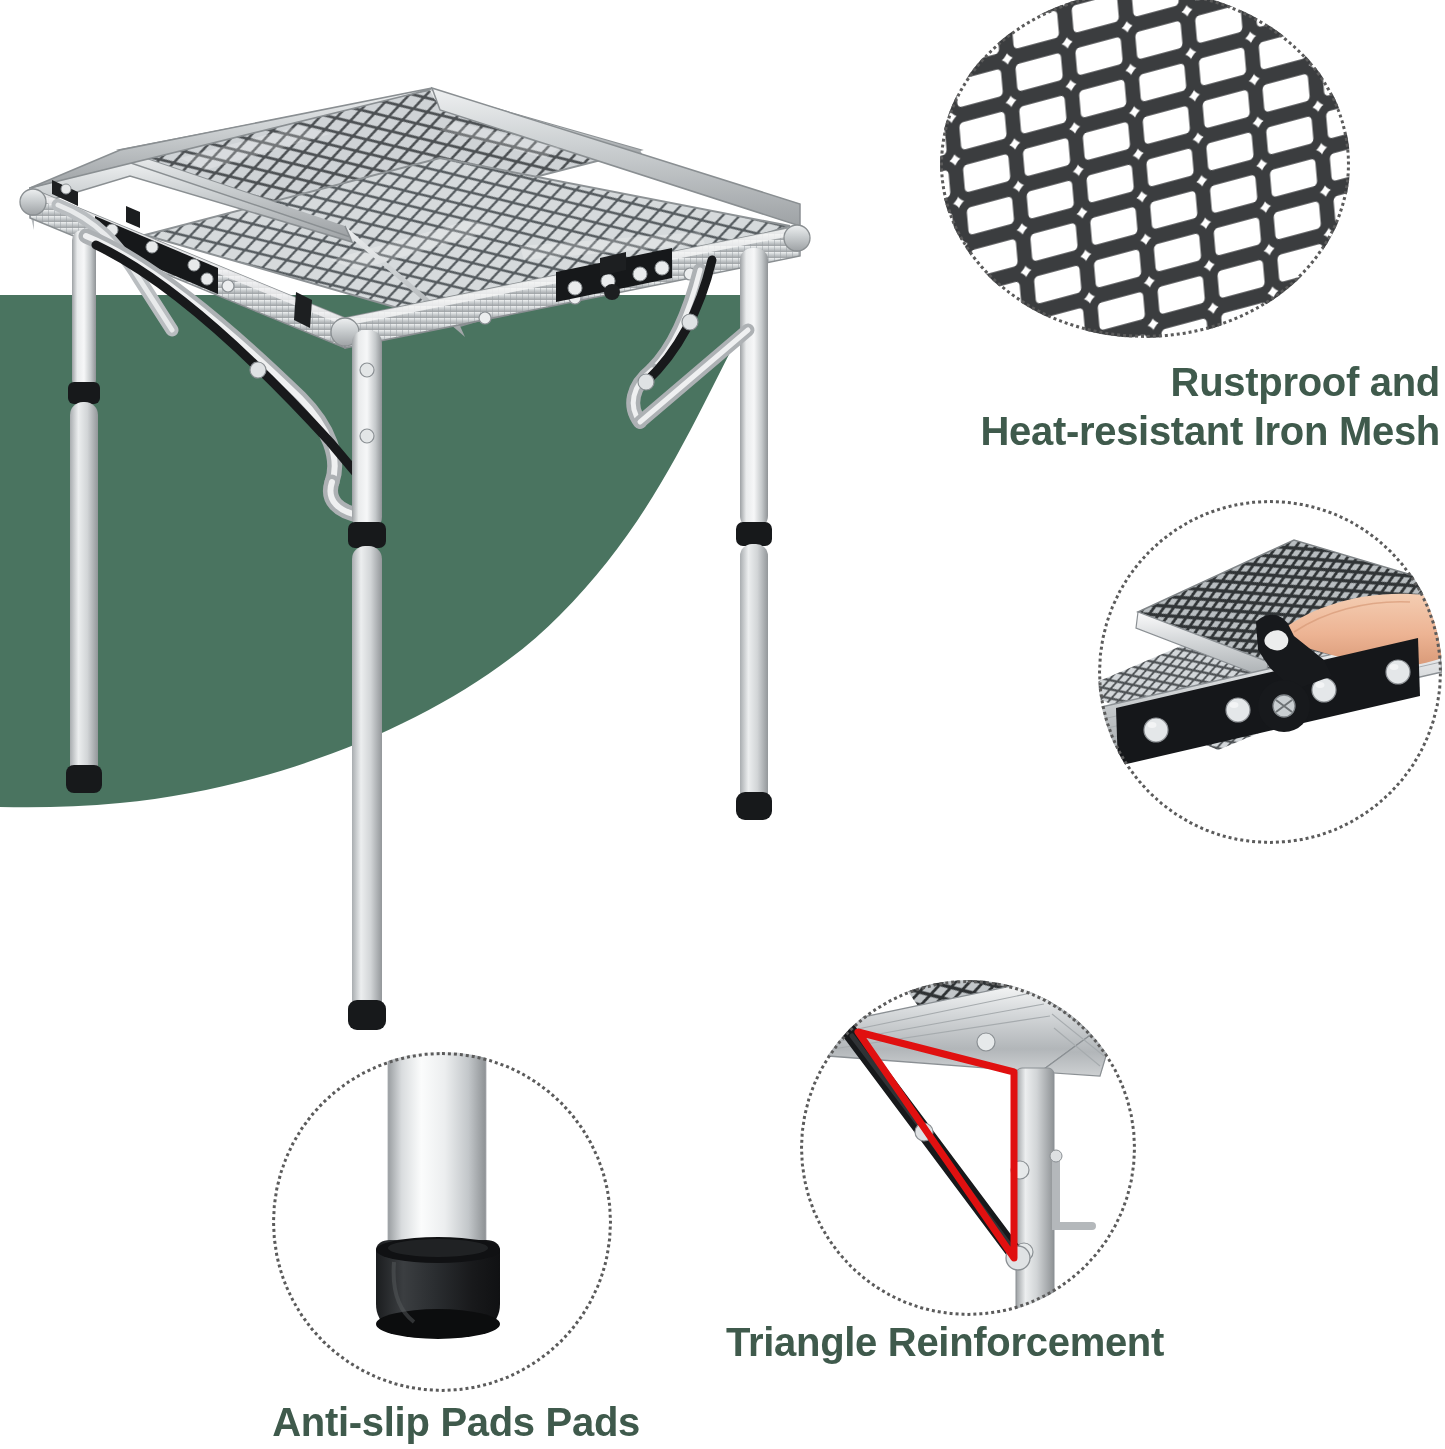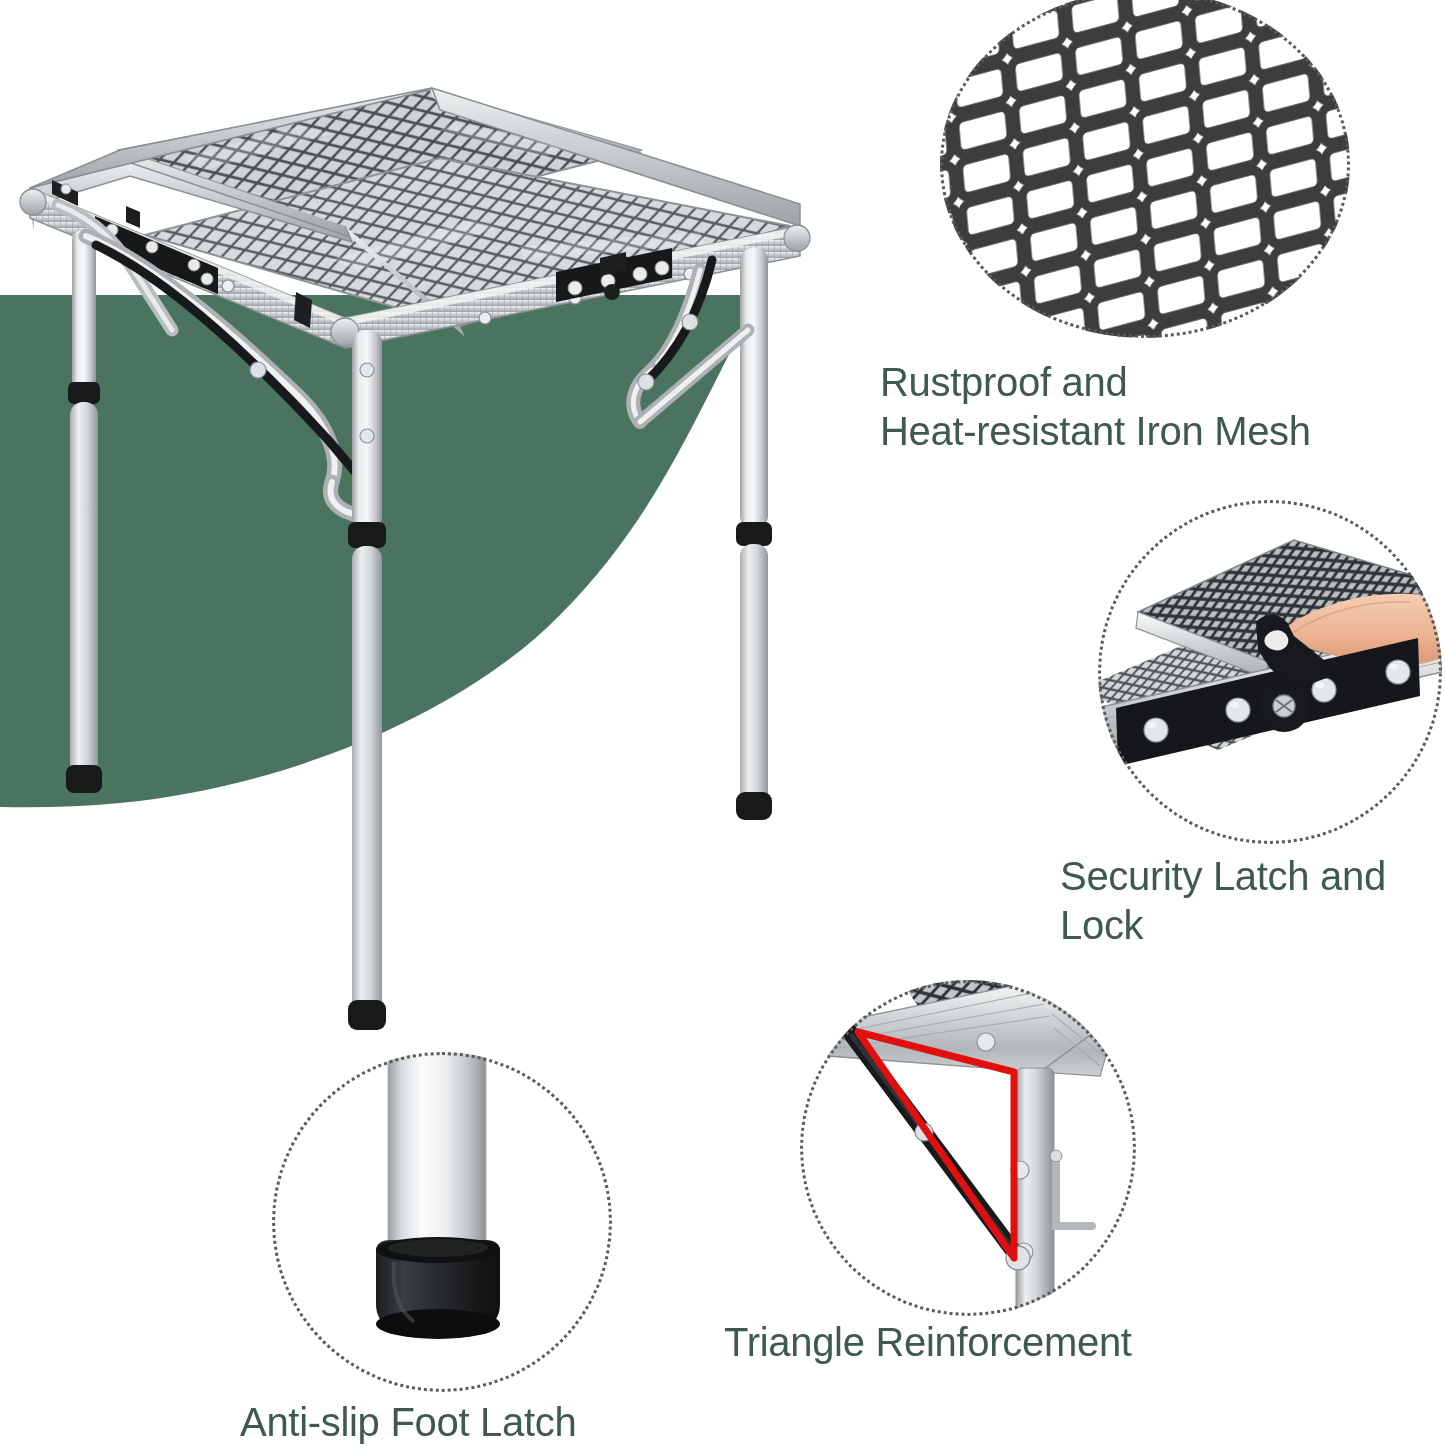--- a/index.html
+++ b/index.html
@@ -28,22 +28,22 @@
   .callout .clip {
     position:absolute; inset:0; border-radius:50%;
     overflow:hidden;
   }
   .callout svg { display:block; width:100%; height:100%; }
 
   
   .caption {
     position:absolute;
     color:#3f5a4c;
-    font-weight:400;
-    text-align:left;
+    font-weight:700;
+    text-align:right;
     line-height:1.22;
     letter-spacing:-0.3px;
     white-space:pre-line;
   }
   #cap-mesh     { left:880px;  top:358px;  width:560px; font-size:40px; }
   #cap-latch    { left:1060px; top:852px;  width:385px; font-size:40px; }
   #cap-triangle { left:724px;  top:1318px; width:440px; font-size:40px; }
   #cap-foot     { left:240px;  top:1398px; width:400px; font-size:40px; }
 
   
@@ -404,19 +404,18 @@
         <ellipse cx="166" cy="272" rx="62" ry="15" fill="#0c0d0e"></ellipse>
         <path d="M122,210 C 120,236 126,258 142,270" fill="none" stroke="#55595c" stroke-width="4" opacity=".5"></path>
       </svg>
     </div>
     <div class="ring"></div>
   </div>
 
   <div class="caption" id="cap-mesh">Rustproof and
 Heat-resistant Iron Mesh</div>
 
-  <div class="caption" id="cap-latch">Security Latch and Lock</div>
 
   <div class="caption" id="cap-triangle">Triangle Reinforcement</div>
 
-  <div class="caption" id="cap-foot">Anti-slip Foot Latch</div>
+  <div class="caption" id="cap-foot">Anti-slip Pads Pads</div>
 
 </div>
 
 </body></html>

